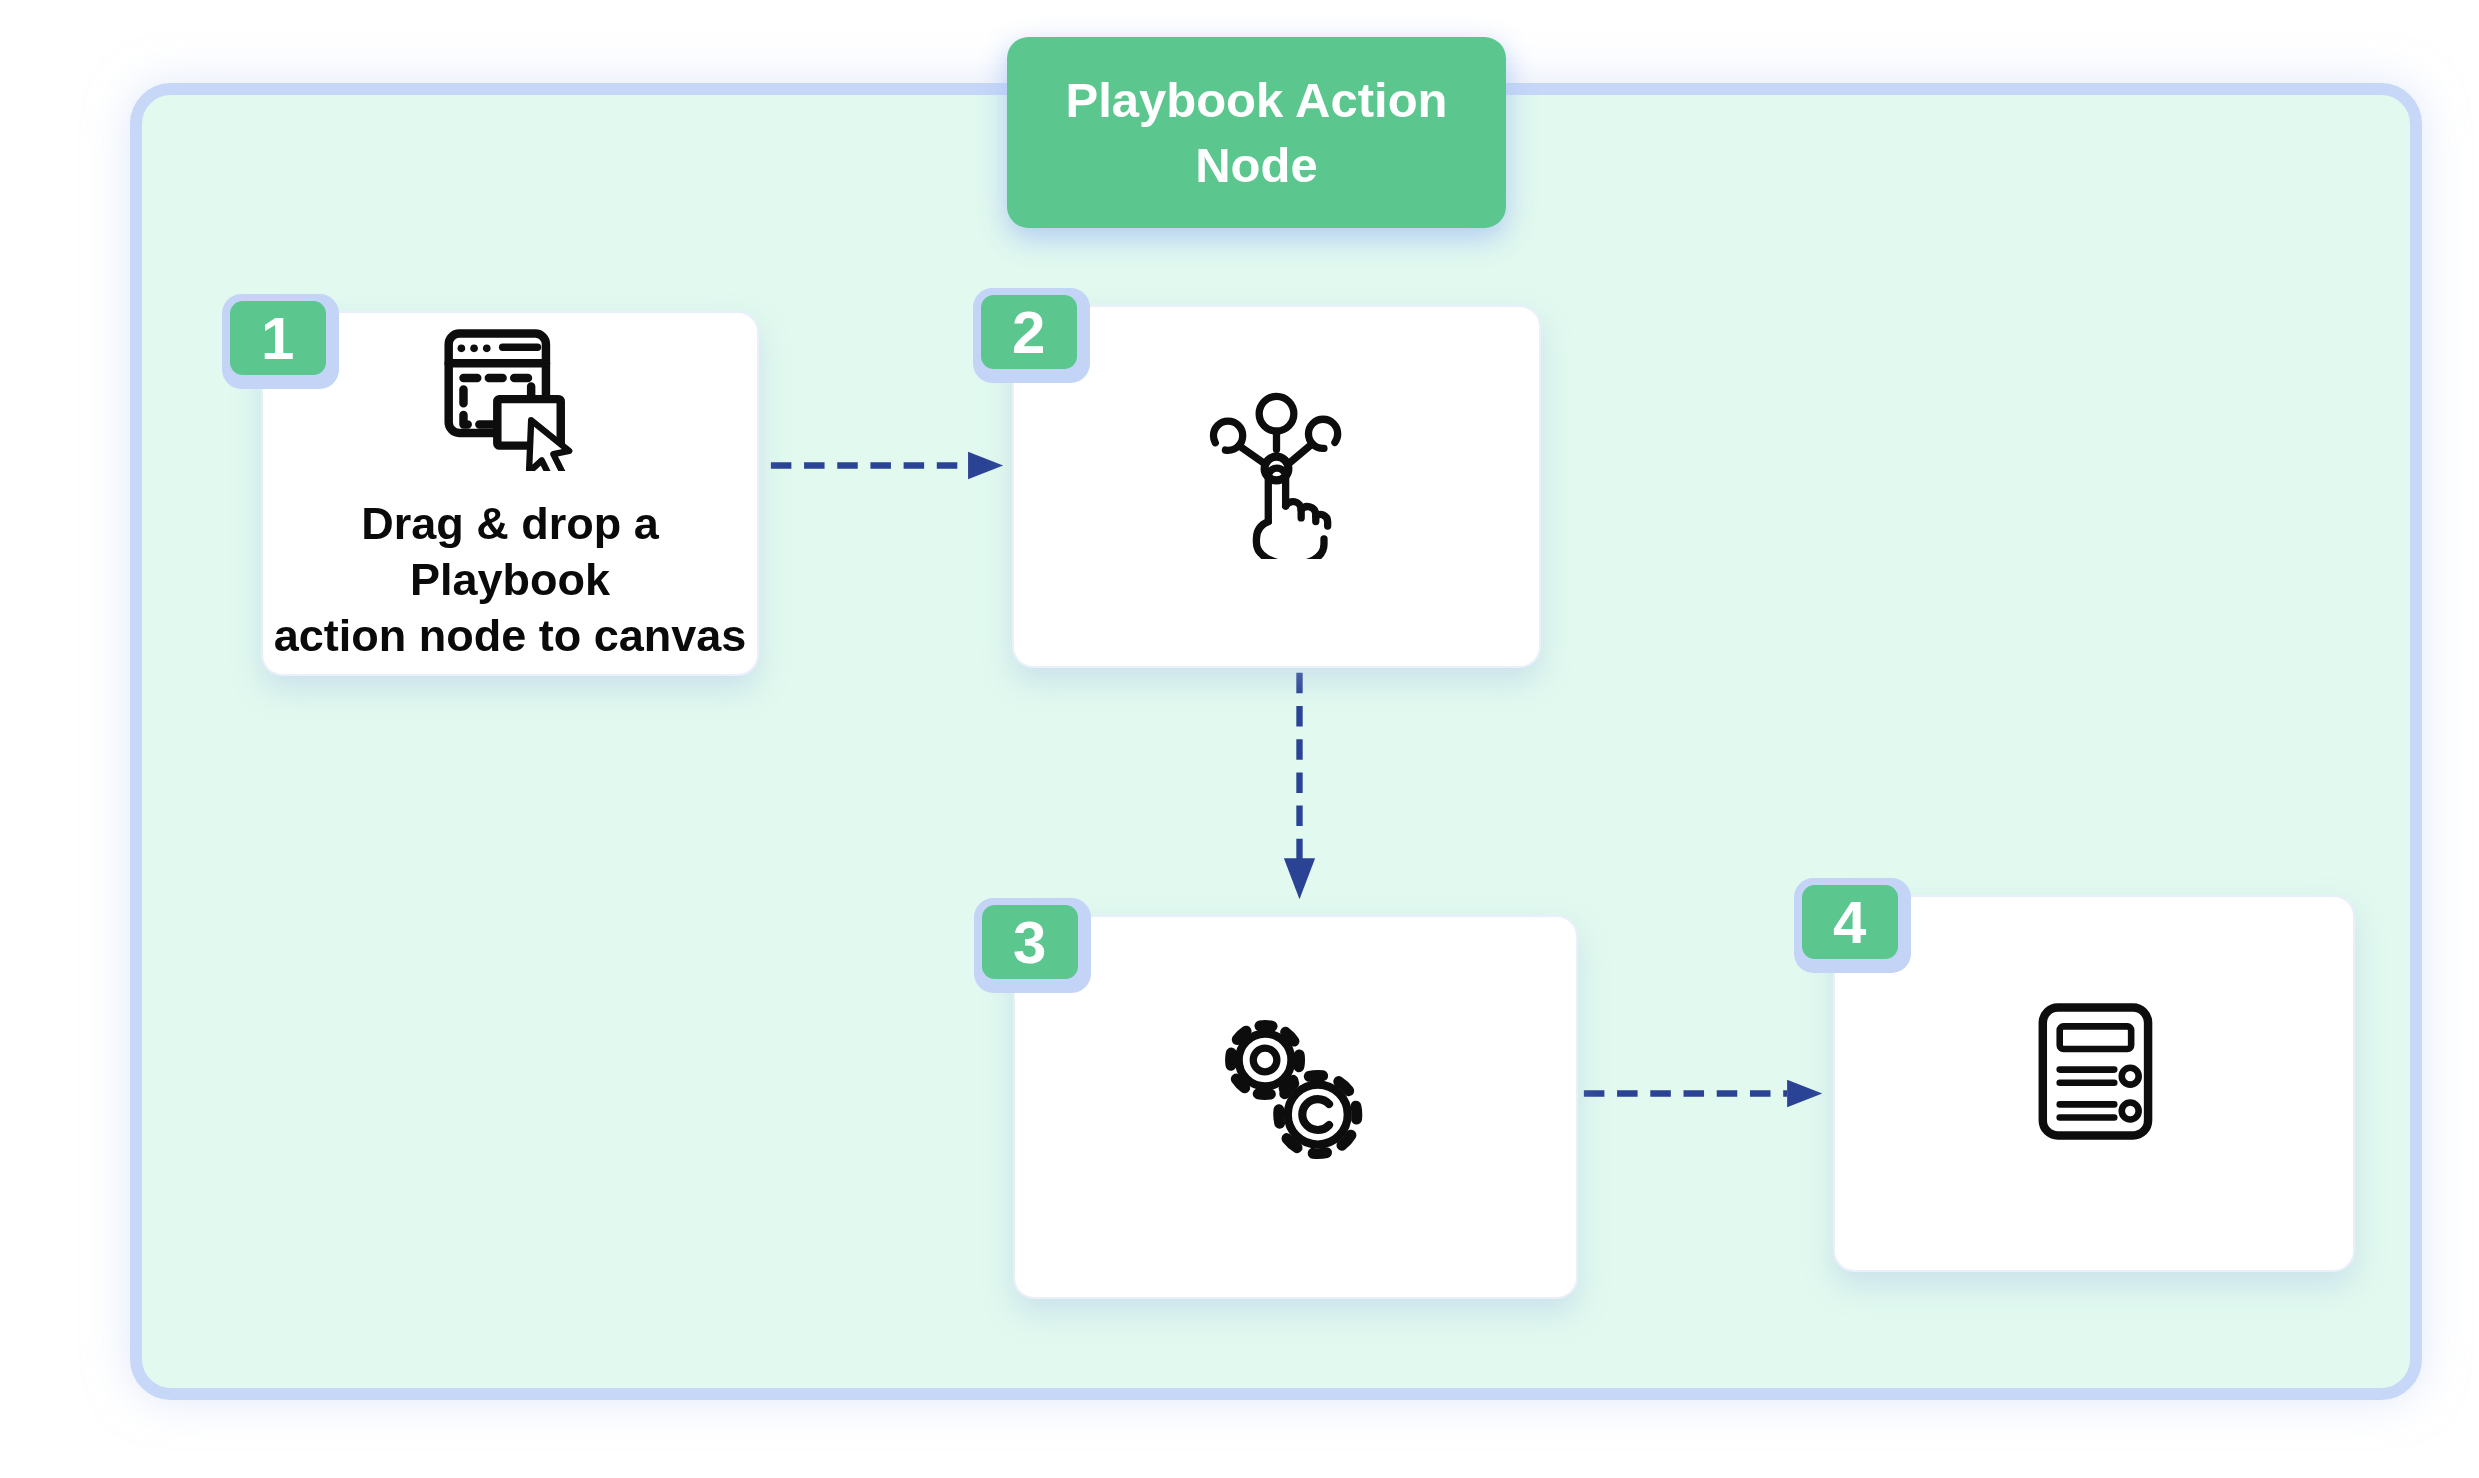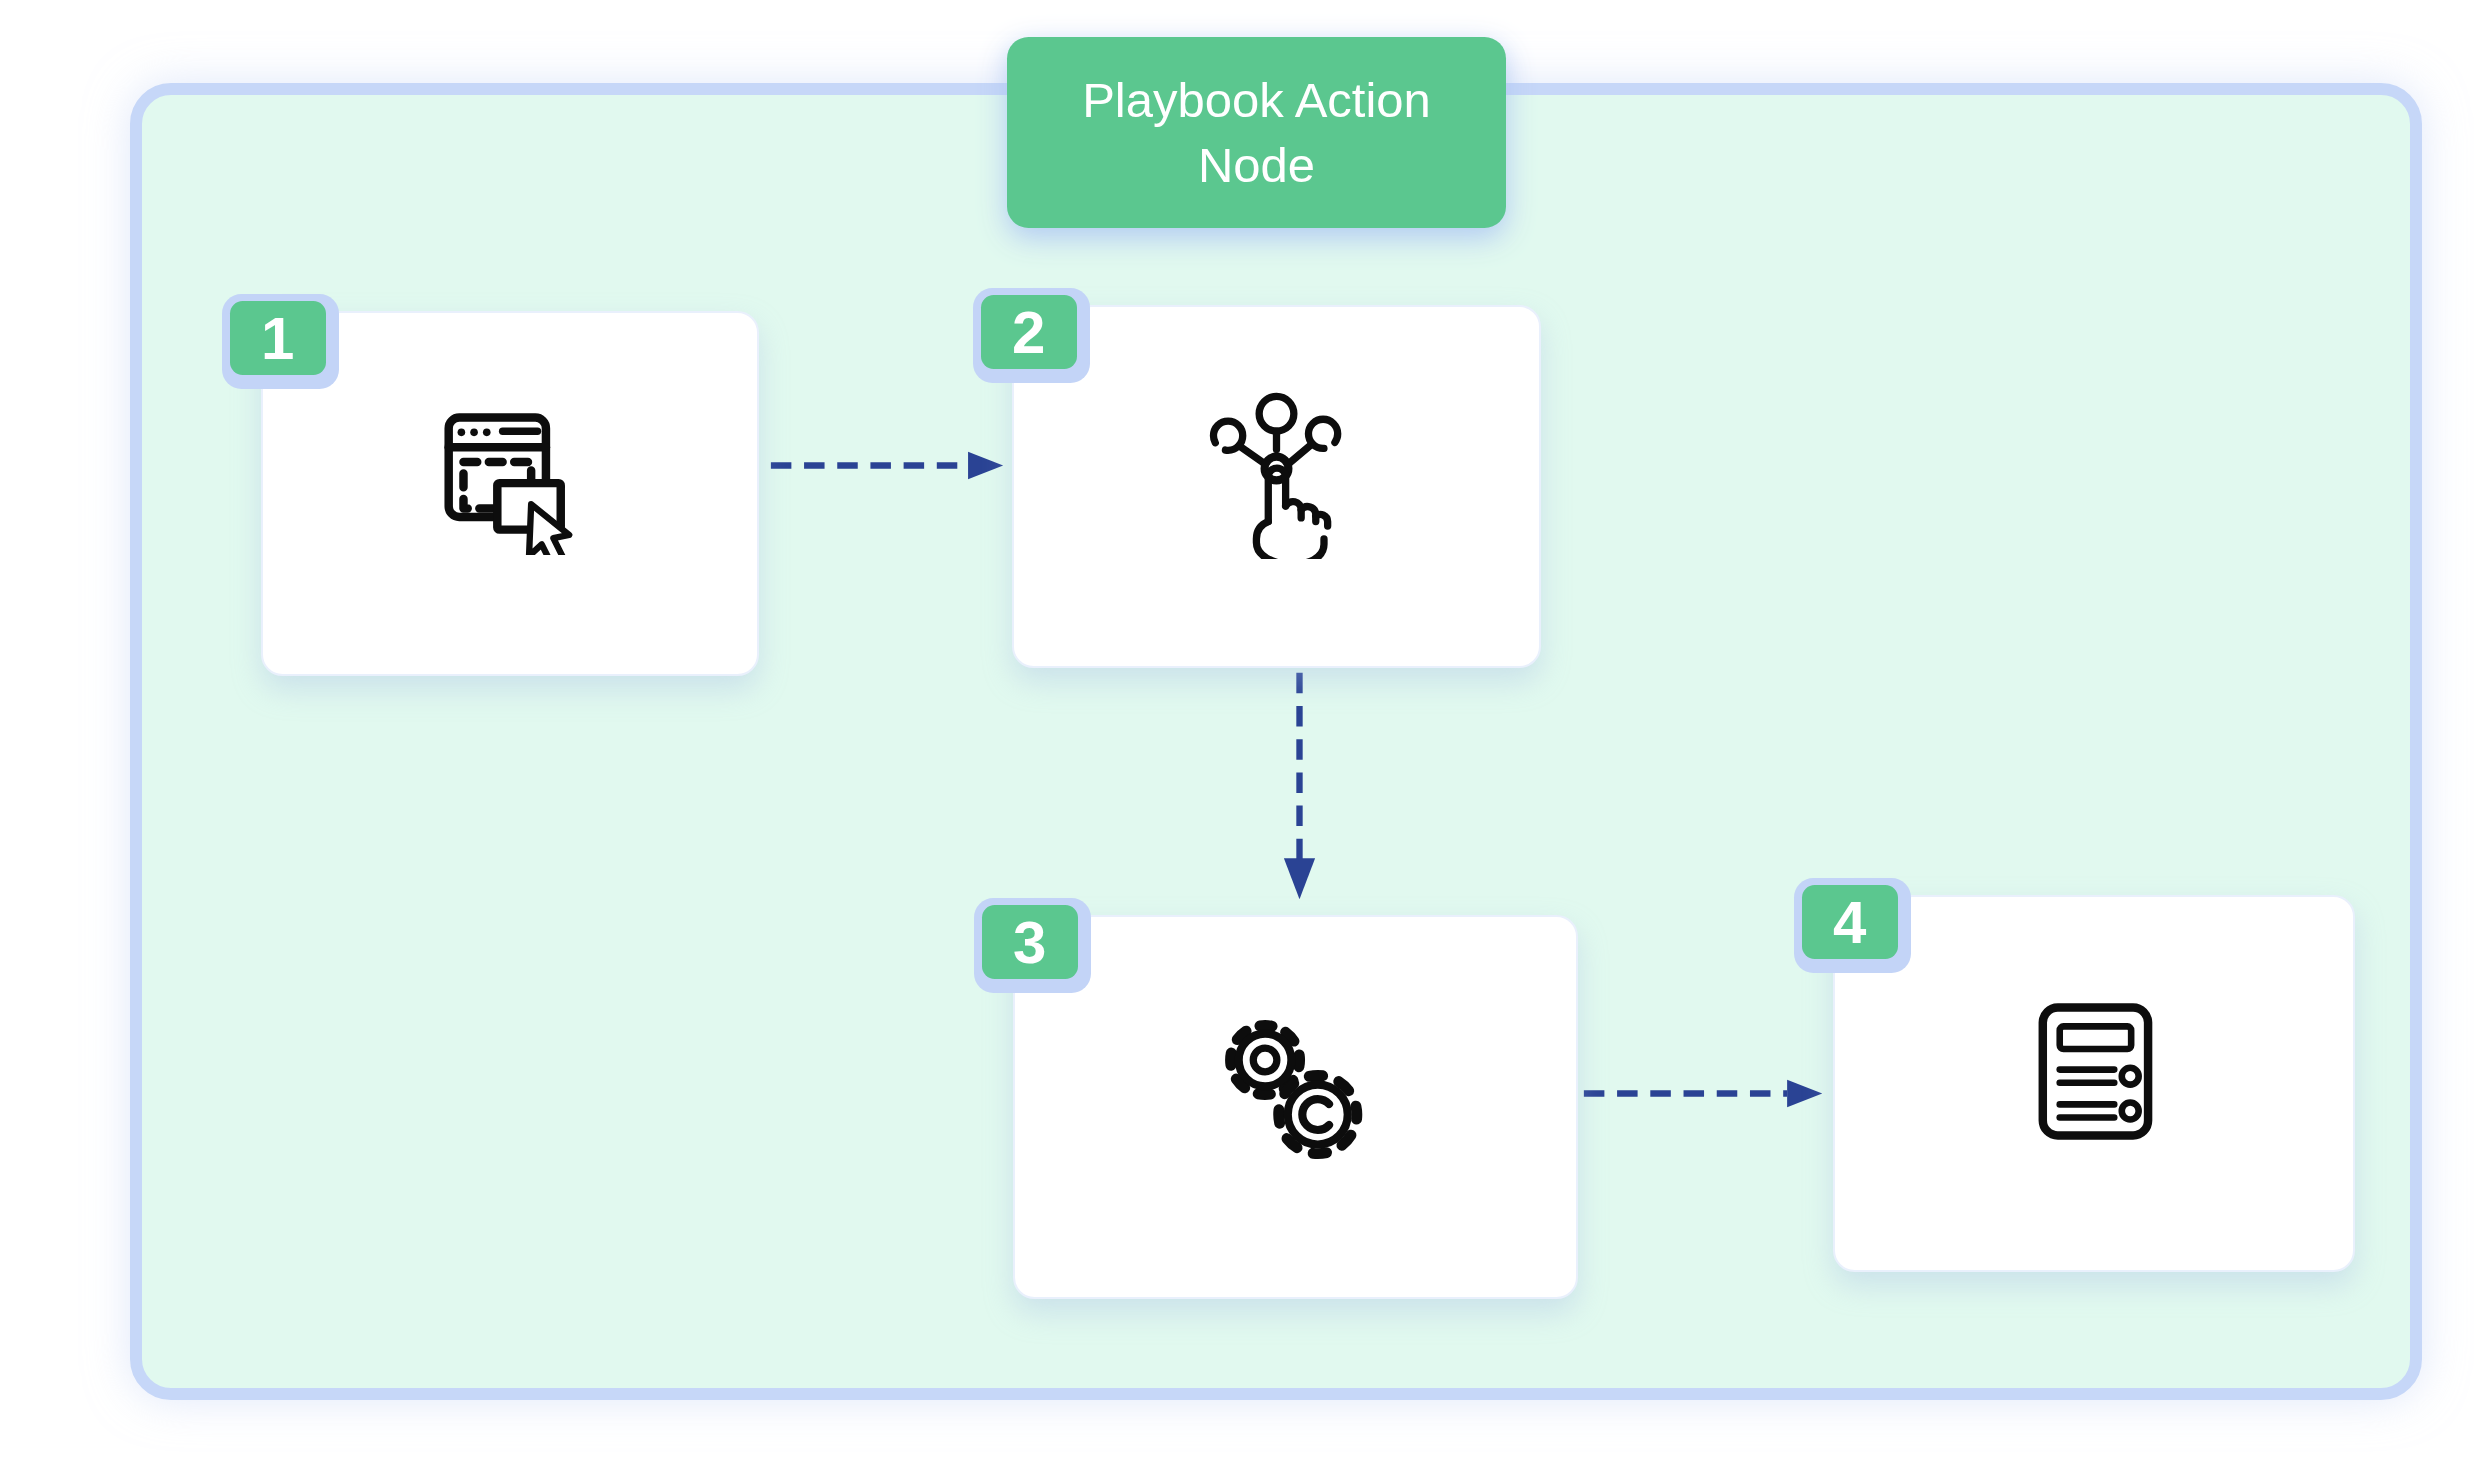--- a/index.html
+++ b/index.html
@@ -13,21 +13,21 @@
     background:var(--mint,#E1F9EF);
     border:12.7px solid var(--border-blue,#C6D7F8);
     border-radius:41px;
     box-shadow:0 0 44px rgba(199,214,246,.55);
   }
   .title-badge{
     position:absolute;left:1007px;top:37px;width:499px;height:191px;
     background:var(--green,#5BC78F);
     border-radius:21.5px;
     display:flex;align-items:center;justify-content:center;text-align:center;
-    color:#ffffff;font-size:49px;font-weight:400;line-height:1.32;
+    color:#ffffff;font-size:49px;font-weight:700;line-height:1.32;
     white-space:pre-line;
     box-shadow:0 9.8px 29px rgba(173,197,243,.9);
     z-index:5;
   }
   .card{
     position:absolute;background:#ffffff;
     border:2.9px solid #E9F0FC;border-radius:21.5px;
     box-shadow:0 13.7px 29px rgba(164,186,226,.35);
     display:flex;flex-direction:column;align-items:center;justify-content:center;
     z-index:2;
@@ -79,20 +79,22 @@
       <line x1="12" y1="38" x2="104" y2="38"></line>
       <circle cx="24" cy="24" r="3.6" fill="#0d0d0d" stroke="none"></circle>
       <circle cx="36" cy="24" r="3.6" fill="#0d0d0d" stroke="none"></circle>
       <circle cx="48" cy="24" r="3.6" fill="#0d0d0d" stroke="none"></circle>
       <line x1="63" y1="23" x2="96" y2="23" stroke-width="7"></line>
       <rect x="26" y="52" width="64" height="44" stroke-dasharray="13 11"></rect>
       <rect x="58" y="72" width="60" height="44" rx="2" fill="#ffffff"></rect>
       <path d="M90,92 l36,29 -15,3 9,18 -11,6 -9,-18 -12,11 z" fill="#ffffff" stroke-width="6"></path>
     </g>
   </svg>
+  <div class="label">Drag &amp; drop a Playbook
+action node to canvas</div>
 </div>
 
 <div class="card step-2">
   <div class="badge">
     <div class="badge-inner">2</div>
   </div>
   <svg class="icon" width="137" height="169" viewBox="0 0 150 185">
     <g class="ic" stroke-width="8">
       <circle cx="22" cy="50" r="16" pathLength="100" stroke-dasharray="86 14" stroke-dashoffset="58"></circle>
       <circle cx="75" cy="26" r="19"></circle>

